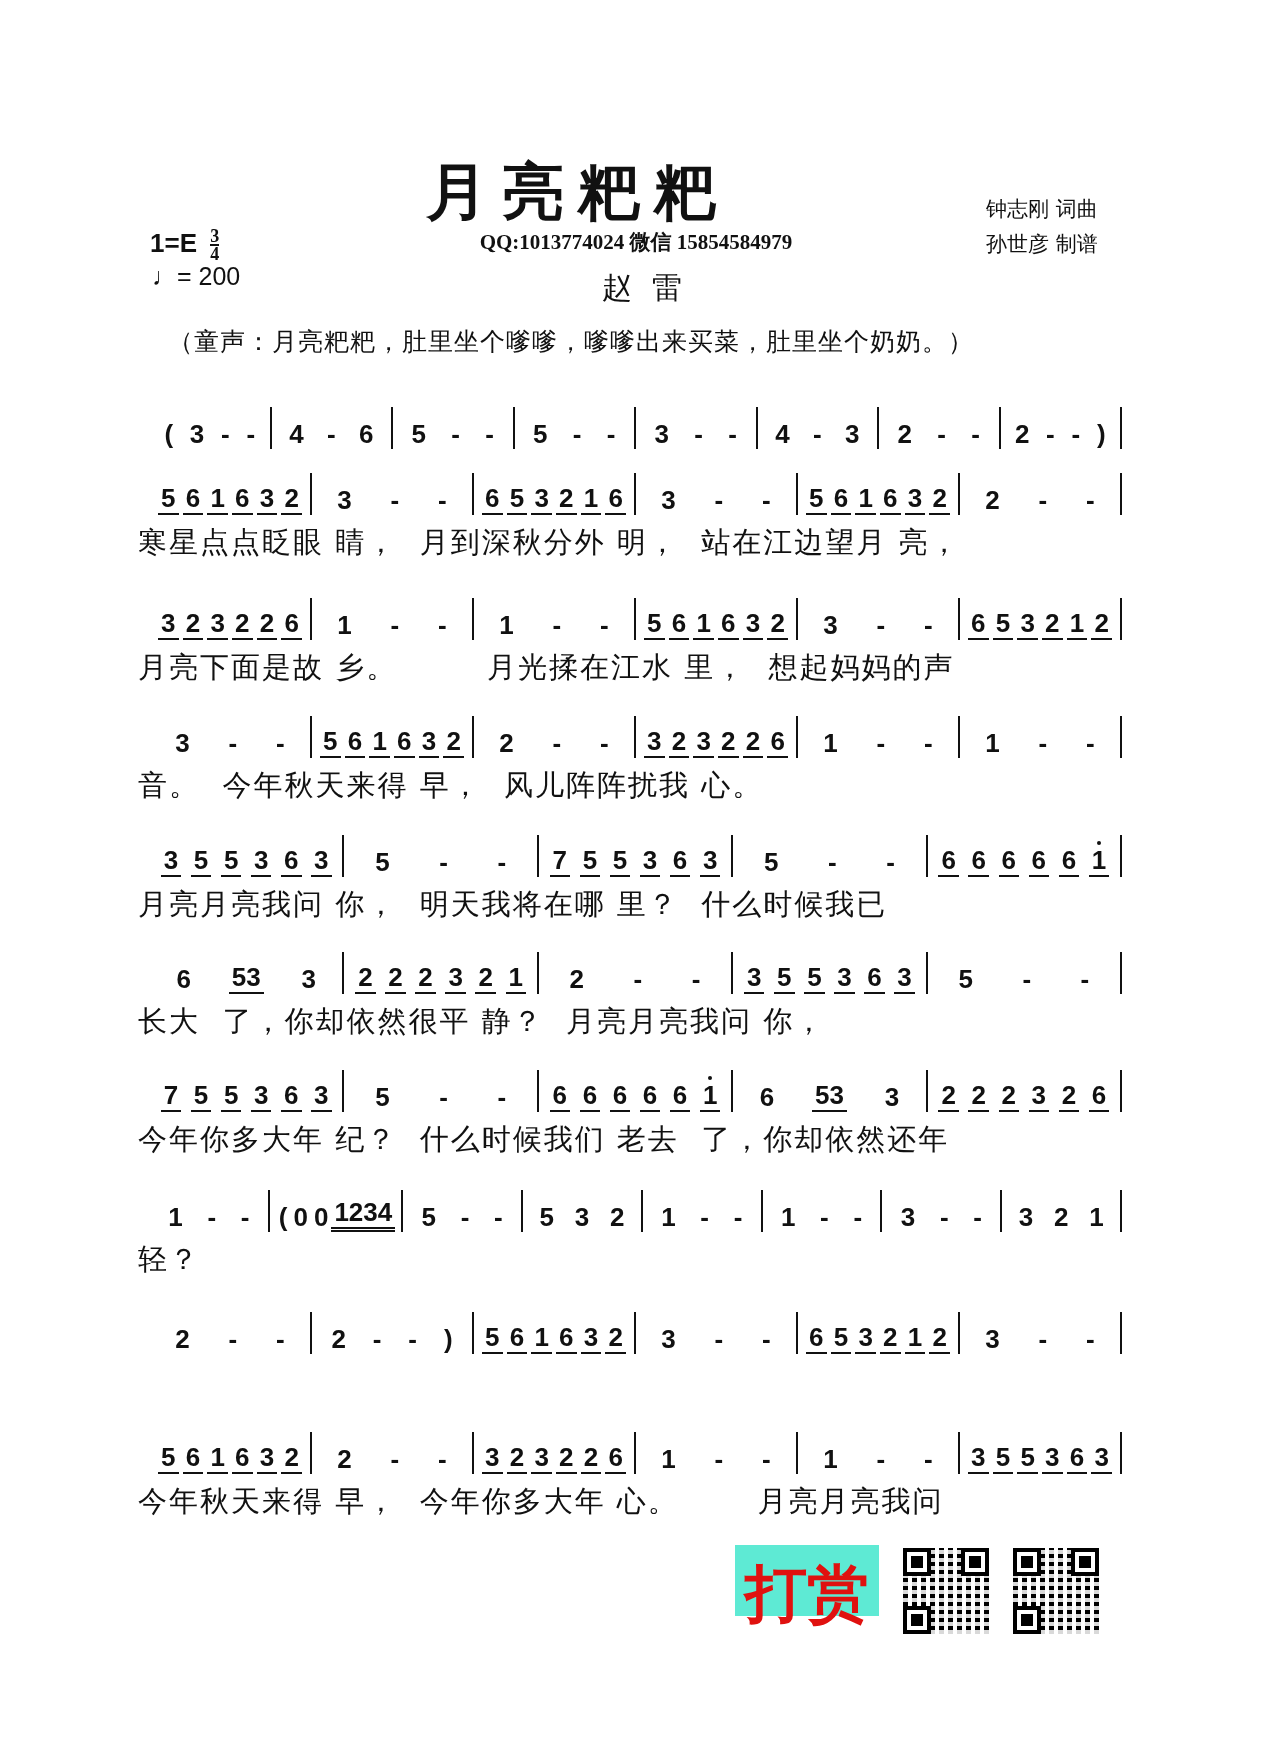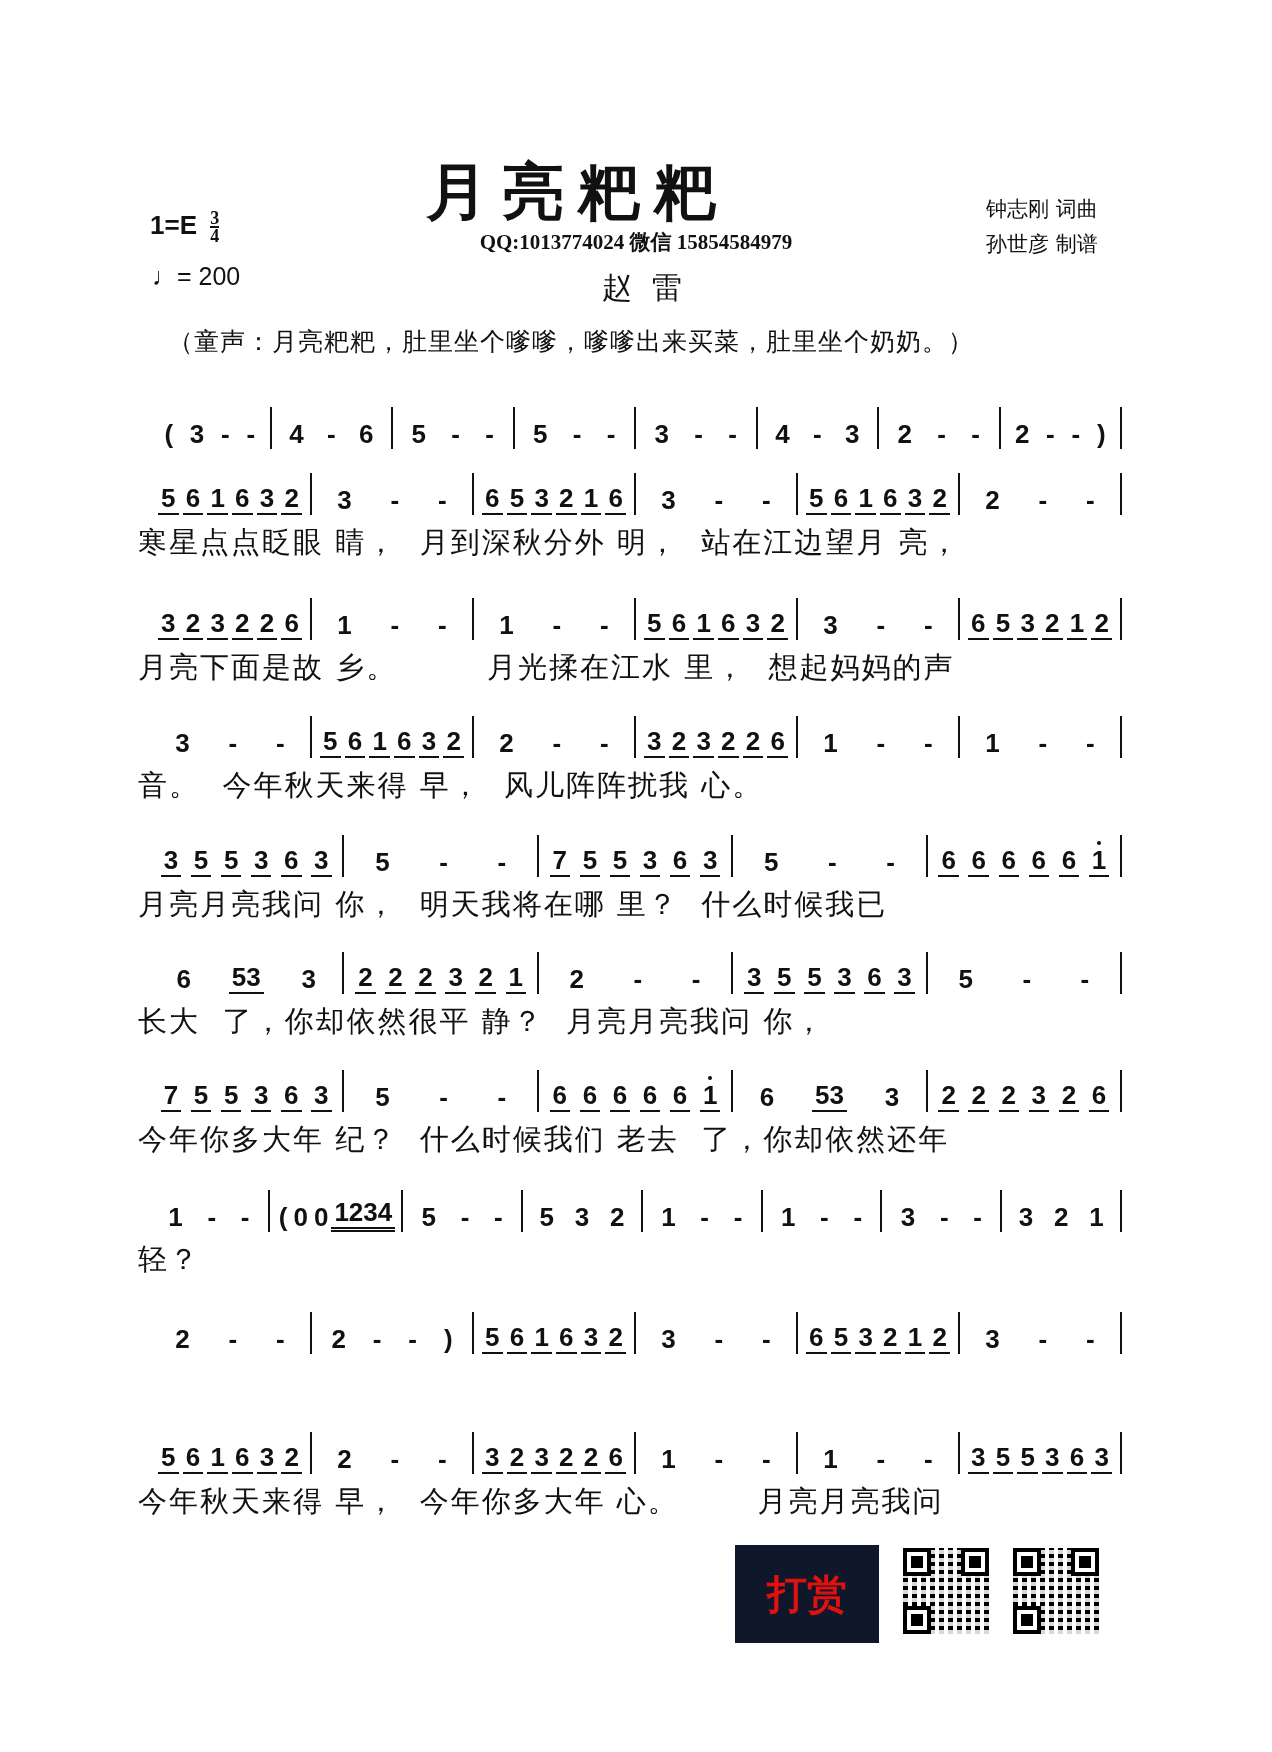--- a/index.html
+++ b/index.html
@@ -6,43 +6,43 @@
   body{width:1272px;height:1752px;position:relative;overflow:hidden;color:#111;
        font-family:"DejaVu Sans",sans-serif;}
   .abs{position:absolute;}
   #title{left:0;width:1156px;top:150px;text-align:center;font-family:"DejaVu Serif",serif;
          font-weight:bold;font-size:62px;letter-spacing:14px;}
   #contact{left:0;width:1272px;top:228px;text-align:center;font-family:"Liberation Serif",serif;
            font-weight:bold;font-size:21px;}
   #singer{left:0;width:1272px;top:268px;text-align:center;font-family:"DejaVu Serif",serif;
           font-size:30px;letter-spacing:20px;padding-left:16px;}
   #credits{left:975px;top:192px;font-family:"DejaVu Serif",serif;font-size:21px;line-height:35px;margin-left:11px;}
-  #keysig{left:150px;top:210px;font-family:"Liberation Sans",sans-serif;font-size:26px;font-weight:bold;}
+  #keysig{left:150px;top:228px;font-family:"Liberation Sans",sans-serif;font-size:26px;font-weight:bold;}
   #keysig .frac{display:inline-block;vertical-align:middle;text-align:center;font-family:"Liberation Serif",serif;
                 font-size:18px;line-height:16px;margin-left:6px;}
   #keysig .frac span{display:block;}
   #keysig .frac span.num{border-bottom:2px solid #111;}
   #tempo{left:152px;top:262px;font-family:"Liberation Sans",sans-serif;font-size:25px;}
   #intro{left:150px;top:325px;font-family:"DejaVu Serif",serif;font-size:25px;letter-spacing:1px;margin-left:18px;}
 
   .line{position:absolute;left:150px;width:972px;height:56px;}
   .notes{position:absolute;left:0;top:0;height:42px;display:flex;align-items:flex-end;width:100%;}
   .measure{position:relative;flex:1;display:flex;align-items:flex-end;justify-content:space-around;
            height:42px;border-right:2px solid #111;padding:0 6px;}
   .n{font-family:"Liberation Sans",sans-serif;font-weight:bold;font-size:26px;position:relative;
      line-height:30px;padding:0 3px;}
   .n.u{border-bottom:2px solid #111;}
   .n.uu{border-bottom:5px double #111;}
   .n.hi::before{content:"";position:absolute;left:50%;top:-4px;width:4px;height:4px;margin-left:-2px;
      border-radius:50%;background:#111;}
   .lyrics{position:absolute;left:-12px;top:50px;font-family:"DejaVu Serif",serif;font-size:29px;
           white-space:pre;letter-spacing:2px;}
 
-  #reward{left:735px;top:1545px;width:144px;height:98px;background:#0f172a;color:#e0110f;
-          font-family:"DejaVu Sans",sans-serif;font-weight:bold;font-size:40px;text-align:center;line-height:98px;}
+  #reward{left:735px;top:1545px;width:144px;height:71px;background:#5eead4;color:#e0110f;
+          font-family:"DejaVu Sans",sans-serif;font-weight:bold;font-size:62px;text-align:center;line-height:98px;}
   .qr{top:1548px;width:86px;height:86px;background:
       repeating-linear-gradient(90deg,#000 0 5px,#fff 5px 9px),#000;}
   .qr .corner{position:absolute;width:20px;height:20px;border:4px solid #000;background:#fff;}
   .qr .corner::after{content:"";position:absolute;left:4px;top:4px;width:12px;height:12px;background:#000;}
   .qr .mesh{position:absolute;inset:0;background:
       repeating-linear-gradient(0deg,rgba(255,255,255,.85) 0 4px,transparent 4px 8px);}
 </style>
 </head>
 <body>
 

